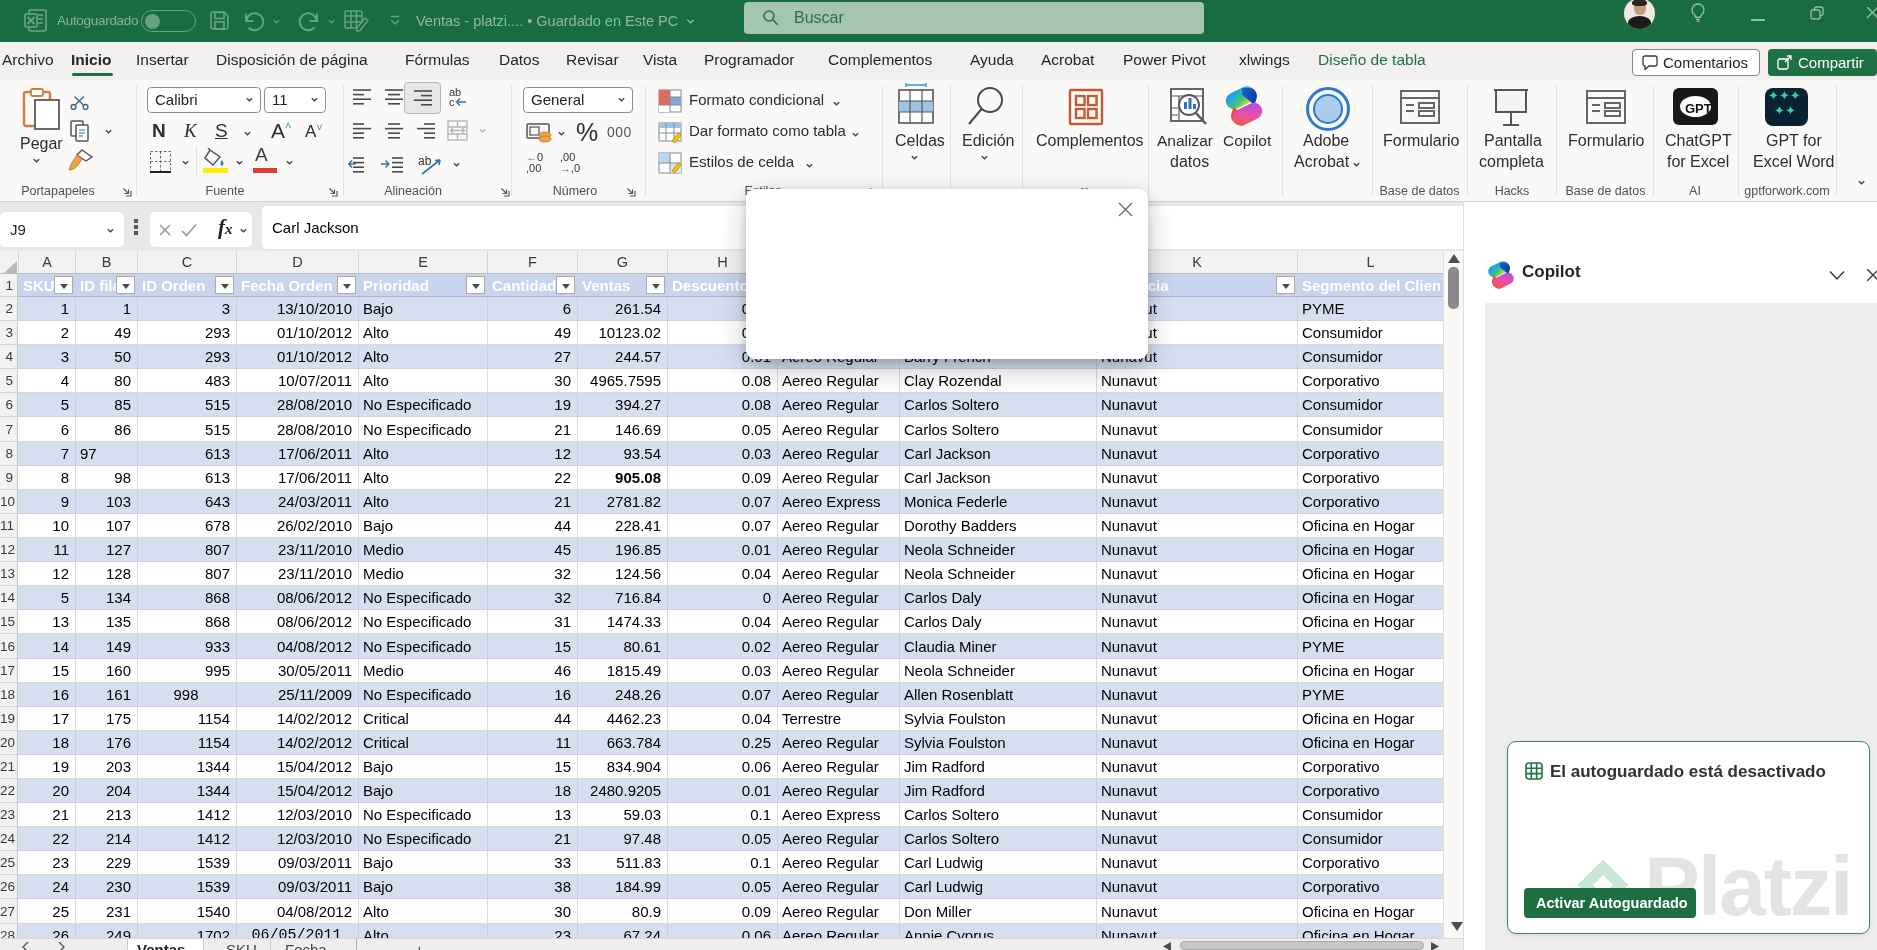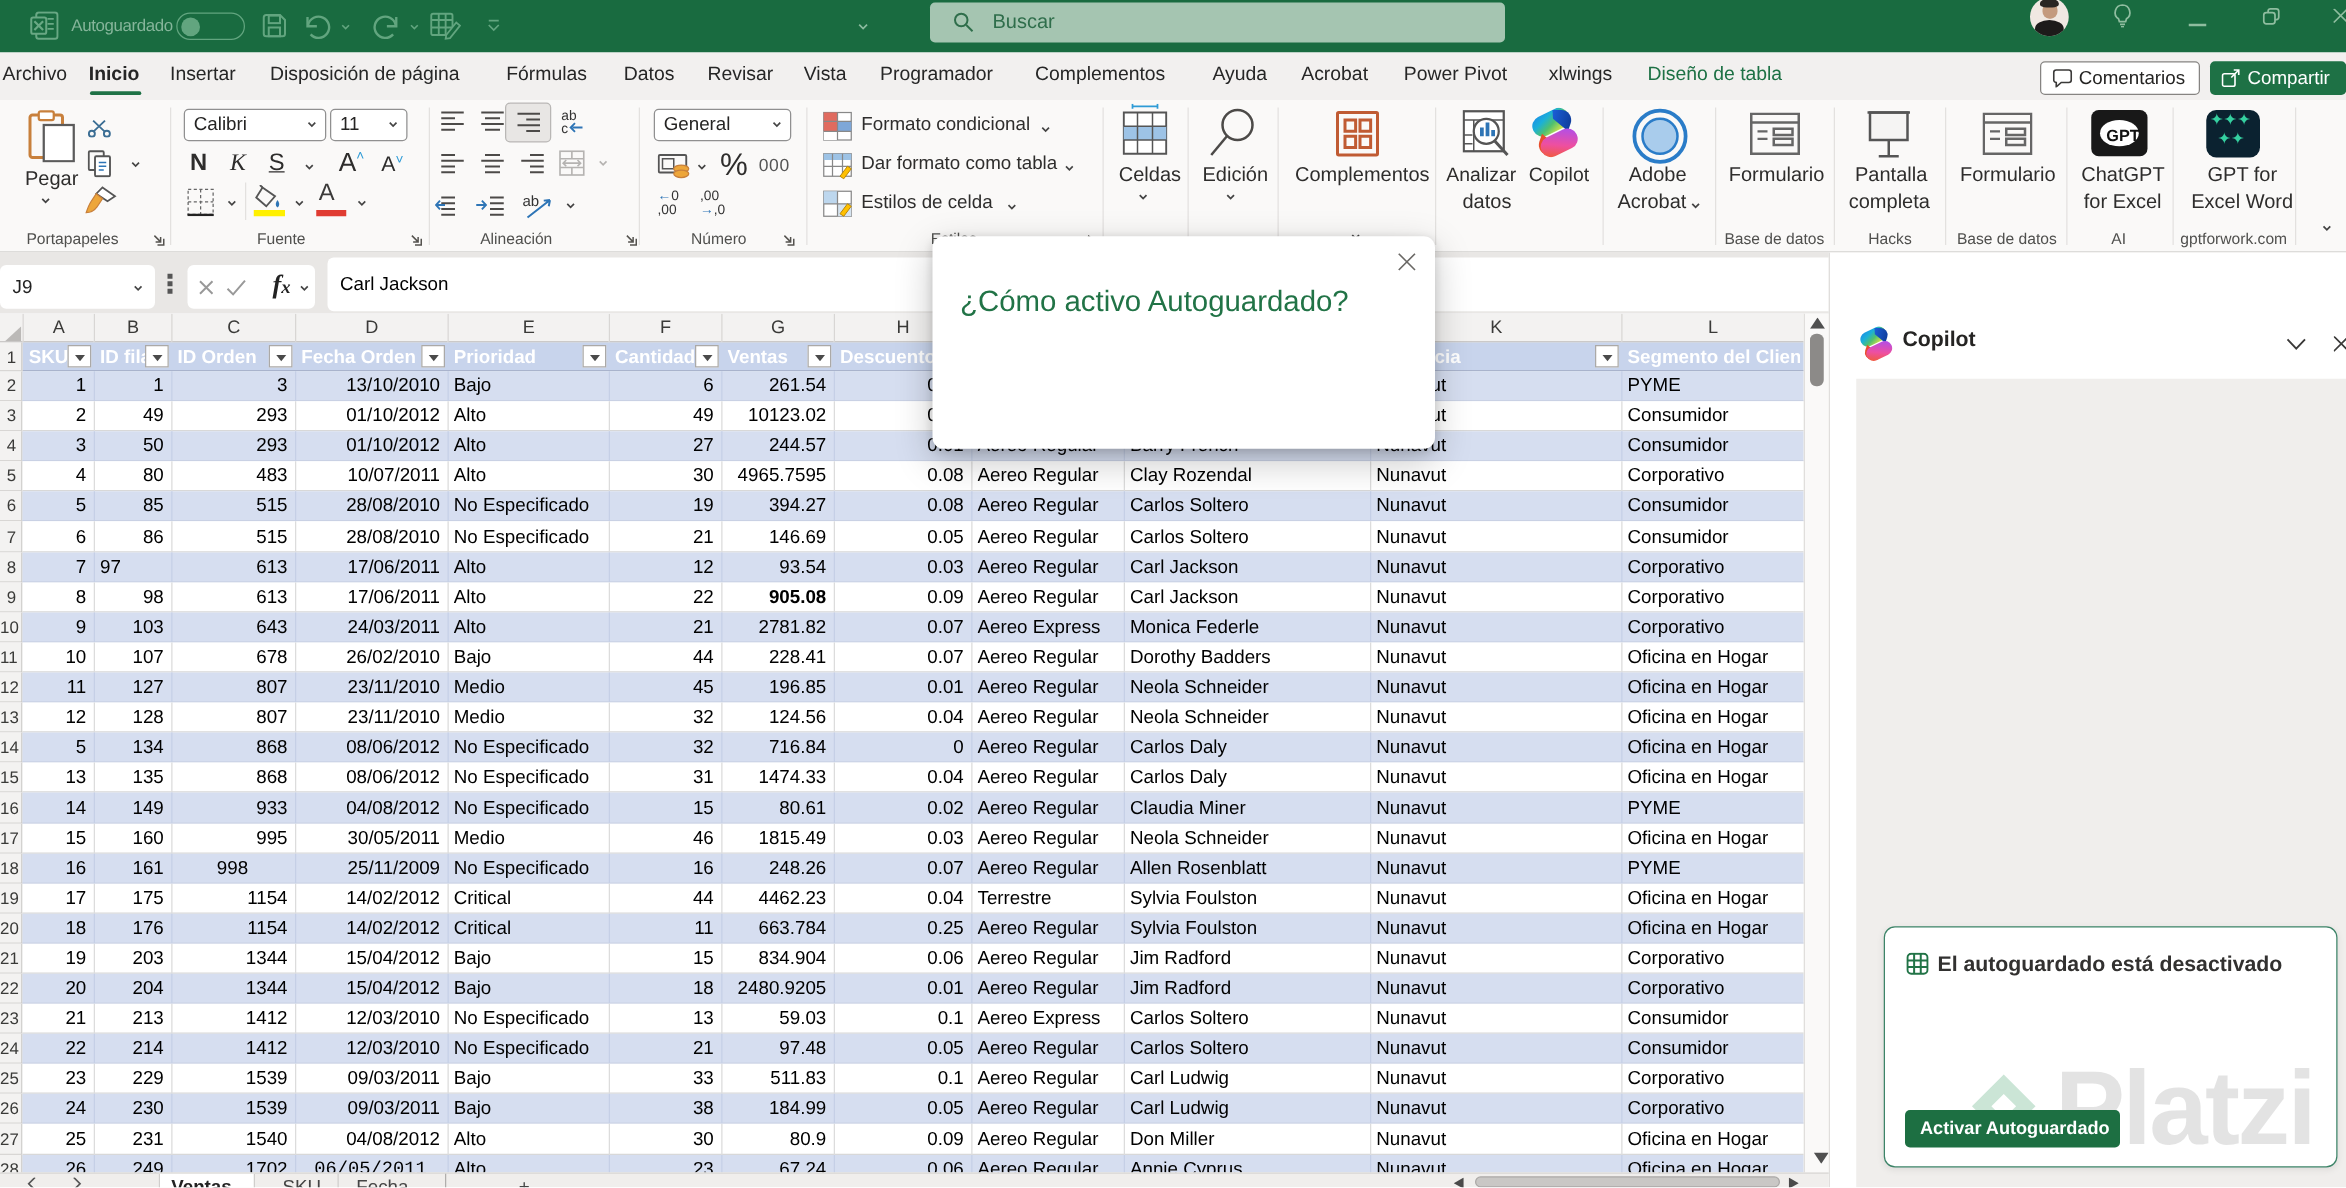--- a/index.html
+++ b/index.html
@@ -70,20 +70,21 @@
         <path d="M2 3.5 L5 6.5 L8 3.5"></path>
       </svg>
 <svg class="abs" style="left:344px;top:9px" width="25" height="24" viewBox="0 0 25 24" fill="none" stroke="#62A57F" stroke-width="1.5">
         <rect x="1" y="2" width="17" height="17" rx="1.5"></rect>
         <path d="M1 7 h17 M7 2 v17 M12.5 2 v17 M1 13 h17"></path>
         <path d="M13 19 L21 9 L24 11.5 L16 21.5 L12.5 22 Z" fill="#196B40" stroke="#62A57F" stroke-width="1.4"></path>
       </svg>
 <svg class="abs" style="left:388px;top:15px" width="14" height="12" viewBox="0 0 14 12" fill="none" stroke="#62A57F" stroke-width="1.4">
         <path d="M3 1.5 h8 M3 5 L7 9 L11 5"></path>
       </svg>
+<div class="abs tb-txt" style="left:416px;top:0;color:#8CBB9F;font-size:14.5px;">Ventas - platzi.... • Guardado en Este PC</div>
 <svg class="chev" style="left:686px;top:17px" viewBox="0 0 10 10" fill="none" stroke="#8CBB9F" stroke-width="1.5">
         <path d="M1.5 3 L5 6.5 L8.5 3"></path>
       </svg>
 <div class="abs" style="left:744px;top:2px;width:460px;height:32px;background:#A5C5B1;border-radius:4px;"></div>
 <svg class="abs" style="left:762px;top:9px" width="17" height="17" viewBox="0 0 17 17" fill="none" stroke="#2F6E4B" stroke-width="1.6">
         <circle cx="7" cy="7" r="5"></circle>
         <path d="M11 11 L16 16"></path>
       </svg>
 <div class="abs" style="left:794px;top:0;color:#2F6E4B;font-size:16px;line-height:36px;">Buscar</div>
 <div class="abs" style="left:1624px;top:-2px;width:31px;height:31px;border-radius:50%;background:#F0E8E2;overflow:hidden;">
@@ -1245,21 +1246,20 @@
 <div class="abs" style="left:16px;top:146px;width:172px;height:30px;background:#1D6F42;border-radius:4px;z-index:5;"></div>
 <div class="abs" style="left:28px;top:146px;font-size:14.5px;font-weight:bold;color:#fff;line-height:30px;z-index:6;">Activar Autoguardado</div>
 </div>
 <div class="abs" style="left:121px;top:665px;width:36px;height:36px;border:11px solid rgba(125,190,152,0.40);transform:rotate(45deg);z-index:3;"></div>
 <div class="abs" style="left:180px;top:636px;font-size:84px;font-weight:bold;color:rgba(145,145,145,0.26);z-index:3;letter-spacing:-2px;">Platzi</div>
 </div>
 <div class="abs" id="dialog">
 <svg class="abs" style="left:372px;top:13px" width="15" height="15" viewBox="0 0 15 15" fill="none" stroke="#6A6865" stroke-width="1.3">
         <path d="M1 1 L14 14 M14 1 L1 14"></path>
       </svg>
-<div class="abs" style="left:22px;top:39px;font-size:23.5px;color:#217346;">¿Cómo activo Autoguardado?</div>
 </div>
 <div class="abs" id="sheetbar">
 <svg class="abs" style="left:21px;top:3px" width="9" height="10" viewBox="0 0 9 10" fill="none" stroke="#555" stroke-width="1.4">
         <path d="M7 0 L2 5 L7 10"></path>
       </svg>
 <svg class="abs" style="left:57px;top:3px" width="9" height="10" viewBox="0 0 9 10" fill="none" stroke="#555" stroke-width="1.4">
         <path d="M2 0 L7 5 L2 10"></path>
       </svg>
 <div class="abs" style="left:127px;top:0;width:77px;height:12px;background:#fff;border-left:1px solid #D0CECC;border-right:1px solid #D0CECC;"></div>
 <div class="abs" style="left:137px;top:2px;font-size:15px;font-weight:bold;color:#222;">Ventas</div>

